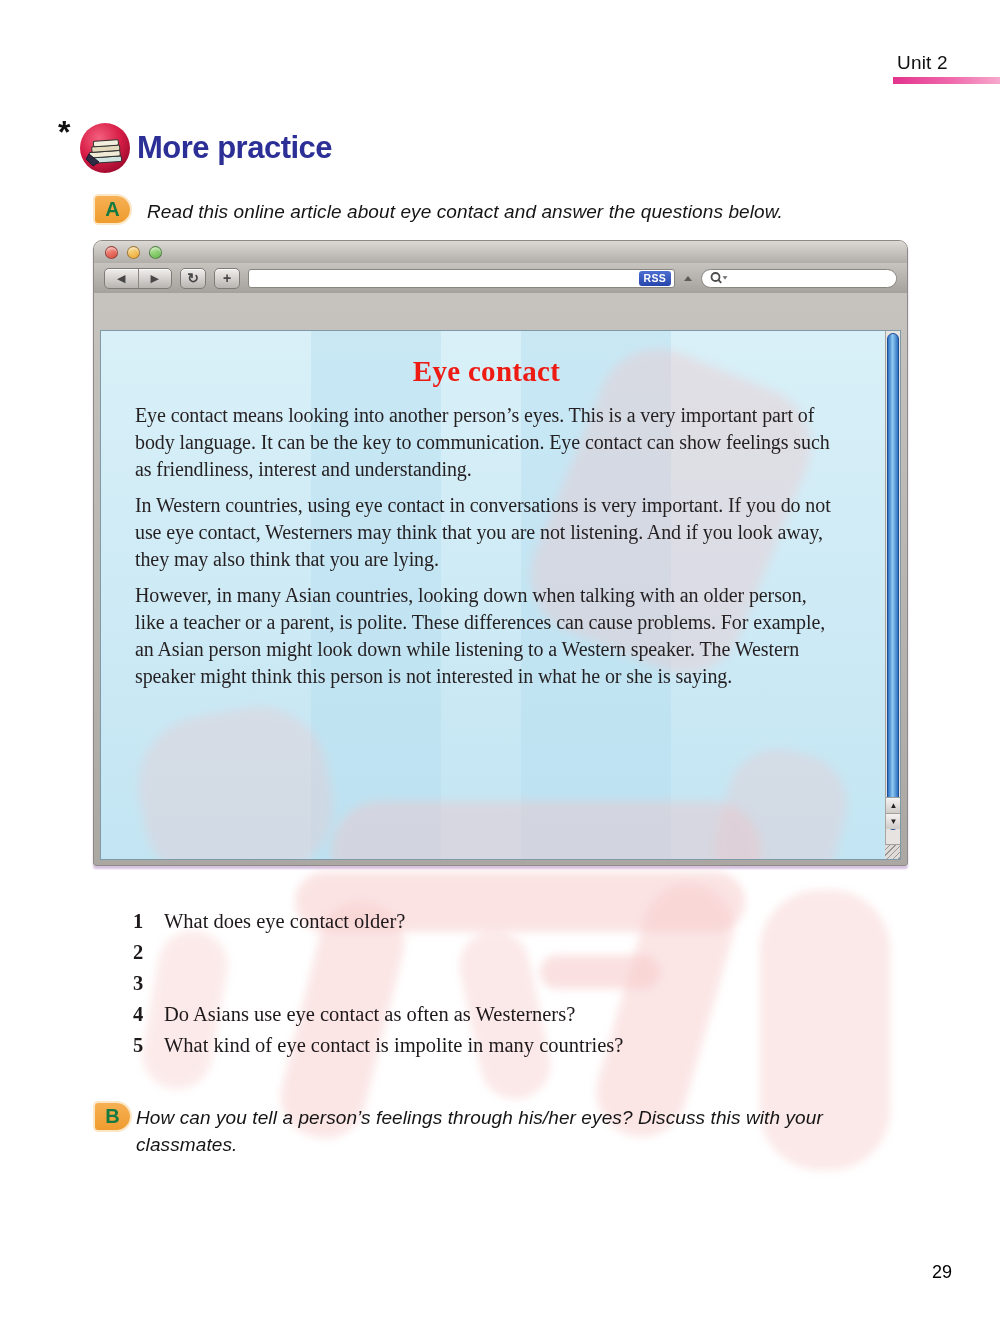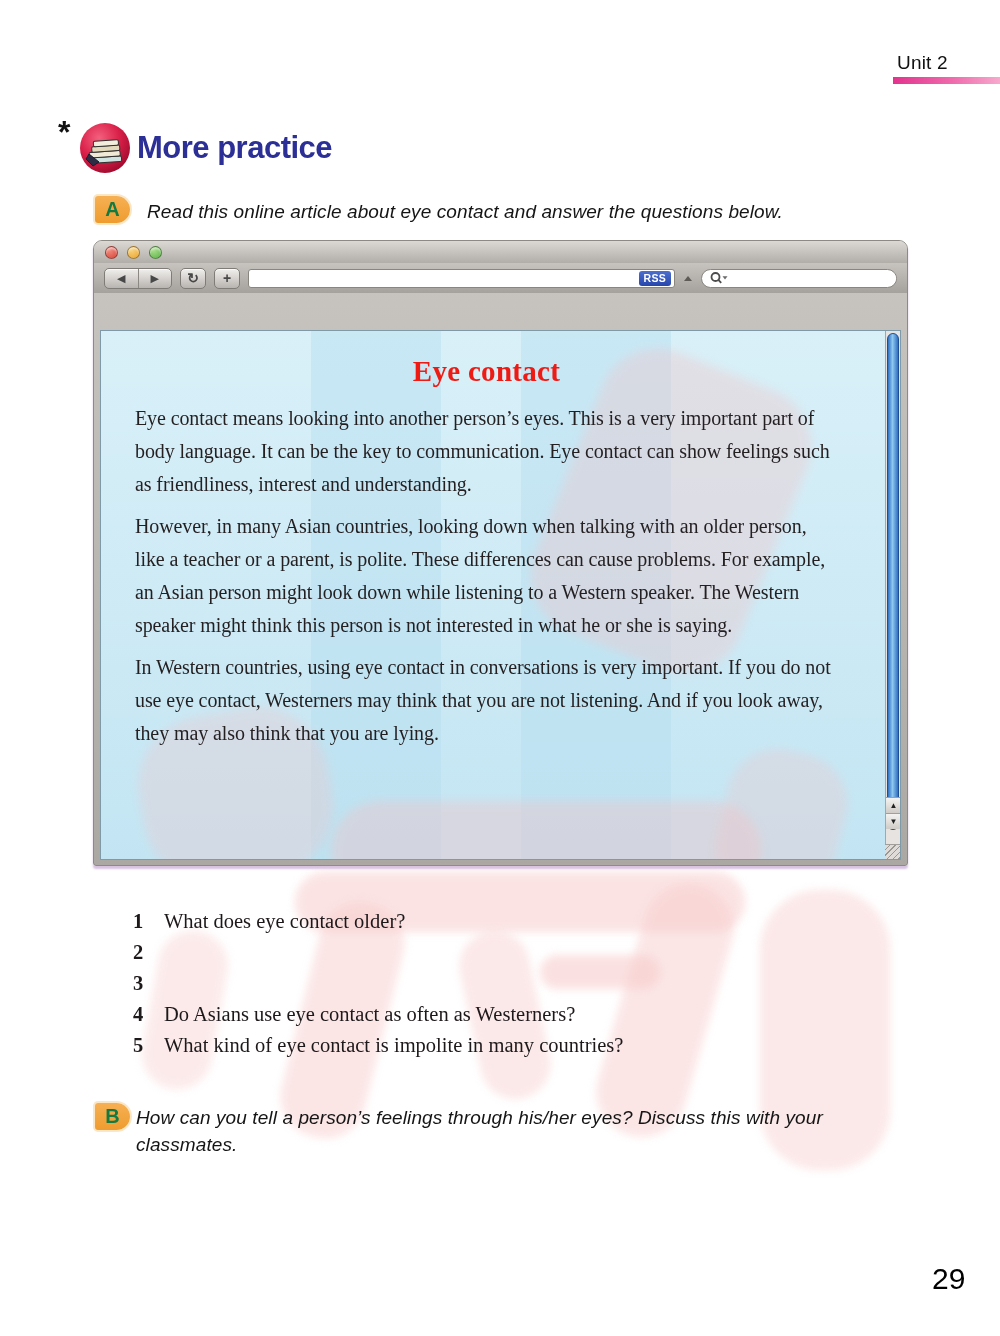--- a/index.html
+++ b/index.html
@@ -113,21 +113,21 @@
   .wm-c2 { left:40px;  top:380px; width:190px; height:170px; border-radius:70px; transform:rotate(-10deg); opacity:.3; }
   .wm-c3 { left:230px; top:470px; width:430px; height:100px; border-radius:50px; opacity:.4; }
   .wm-c4 { left:620px; top:420px; width:120px; height:150px; border-radius:50px; transform:rotate(14deg); opacity:.3; }
 
   .article { position:relative; margin:24px 62px 0 34px; z-index:2; }
   .article-title {
     text-align:center; font-family:"Liberation Serif", serif; font-weight:bold;
     font-size:29px; color:#ee1b15; margin-bottom:14px; letter-spacing:.3px;
   }
   .article p {
-    font-family:"Liberation Serif", serif; font-size:20px; line-height:33px;
+    font-family:"Liberation Serif", serif; font-size:20px; line-height:27px;
     color:#241f21; margin-bottom:9px; letter-spacing:-0.1px;
   }
 
   
   .scrollbar {
     position:absolute; top:0; right:0; bottom:0; width:15px;
     background:#e6e3e0; border-left:1px solid #a9a5a1; z-index:3;
   }
   .scroll-thumb {
     position:absolute; top:2px; left:1px; width:12px; height:497px; border-radius:7px;
@@ -158,21 +158,21 @@
   .pwm6 { left:150px; top:930px; width:70px;  height:160px; border-radius:35px; transform:rotate(10deg); opacity:.4; }
   .pwm7 { left:540px; top:955px; width:120px; height:34px;  border-radius:17px; opacity:.6; }
 
   
   .questions { position:absolute; left:133px; top:906px; width:706px; z-index:2; }
   .q-row { display:flex; gap:17px; font-family:"Liberation Serif", serif;
            font-size:20.5px; line-height:31px; color:#1d181a; }
   .q-num { font-weight:bold; min-width:14px; }
 
   
-  .page-number { position:absolute; top:1262px; left:932px; font-size:30px; color:#000; }
+  .page-number { position:absolute; top:1262px; left:932px; font-size:18px; color:#000; }
 </style>
 </head>
 <body>
 
 <div id="page">
 
   <div class="unit-label">Unit 2</div>
   <div class="unit-bar"></div>
 
   <div class="star">*</div>
@@ -235,22 +235,22 @@
       <div class="band band1"></div>
       <div class="band band2"></div>
       <div class="wm wm-c1"></div>
       <div class="wm wm-c2"></div>
       <div class="wm wm-c3"></div>
       <div class="wm wm-c4"></div>
 
       <div class="article">
         <div class="article-title">Eye contact</div>
         <p>Eye contact means looking into another person’s eyes. This is a very important part of body language. It can be the key to communication. Eye contact can show feelings such as friendliness, interest and understanding.</p>
+        <p>In Western countries, using eye contact in conversations is very important. If you do not use eye contact, Westerners may think that you are not listening. And if you look away, they may also think that you are lying.</p>
         <p>However, in many Asian countries, looking down when talking with an older person, like a teacher or a parent, is polite. These differences can cause problems. For example, an Asian person might look down while listening to a Western speaker. The Western speaker might think this person is not interested in what he or she is saying.</p>
-        <p>In Western countries, using eye contact in conversations is very important. If you do not use eye contact, Westerners may think that you are not listening. And if you look away, they may also think that you are lying.</p>
       </div>
 
       <div class="scrollbar">
         <div class="scroll-thumb"></div>
         <div class="scroll-btn scroll-up">▲</div>
         <div class="scroll-btn scroll-down">▼</div>
       </div>
       <div class="resize-grip"></div>
     </div>
   </div>

